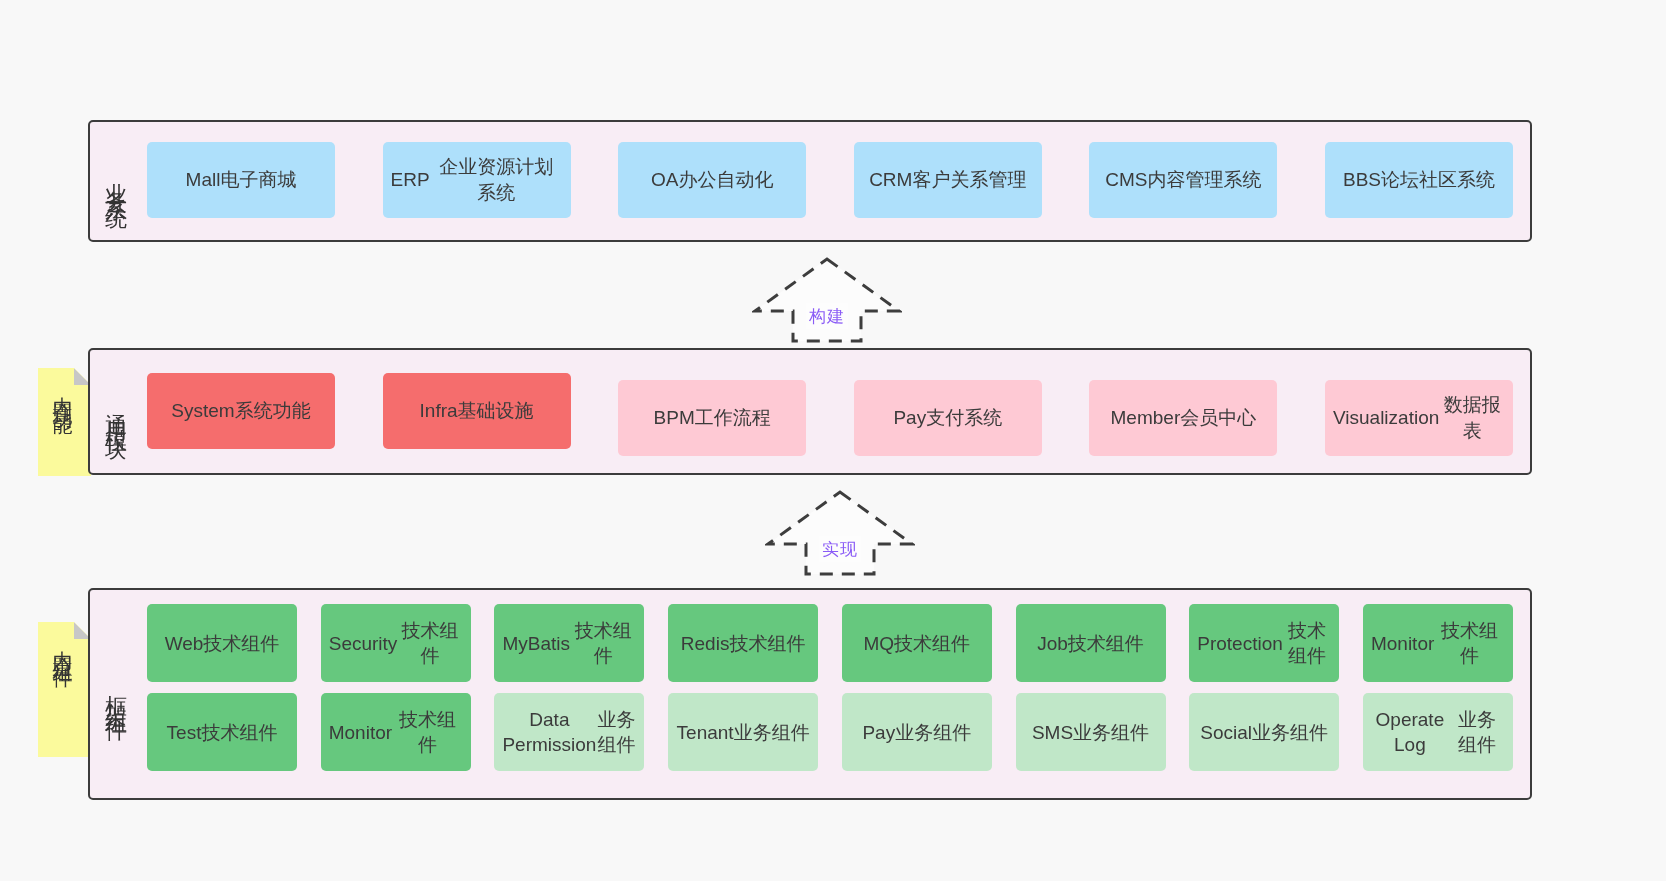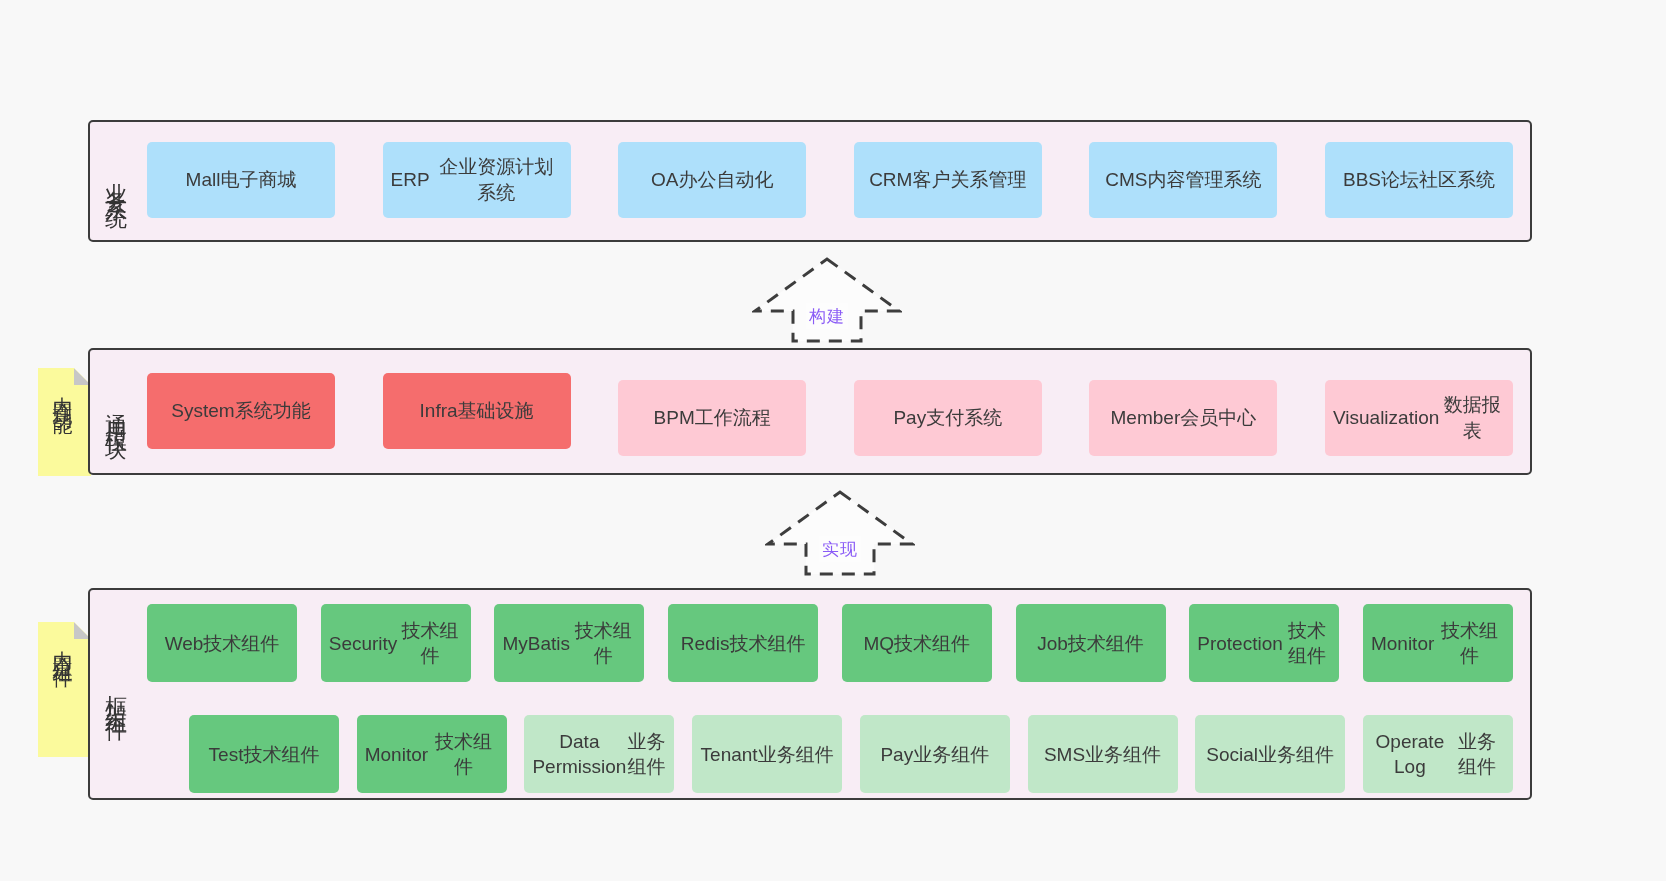--- a/index.html
+++ b/index.html
@@ -18,21 +18,21 @@
   .vlabel{
     position:absolute;left:15px;top:50%;transform:translateY(-50%);
     writing-mode:vertical-lr;text-orientation:upright;
     font-size:22px;letter-spacing:8px;color:#333;line-height:1;white-space:nowrap;
   }
   
   .boxes{position:absolute;left:57px;right:17px;display:flex;justify-content:space-between;}
   #boxes-0{top:20px;}
   #boxes-1{top:23px;}
   #boxes-2-0{top:14px;}
-  #boxes-2-1{top:125px;margin-left:42px;}
+  #boxes-2-1{top:103px;}
   .box{
     border-radius:5px;display:flex;flex-direction:row;align-items:center;justify-content:center;
     text-align:center;font-size:19px;line-height:26px;box-sizing:border-box;padding:4px 8px;
   }
   .cols-6 .box{width:188px;height:76px;}
   .cols-8 .box{width:150px;height:78px;line-height:25px;}
   .blue{background:var(--blue);}
   .red{background:var(--red);}
   .pink{background:var(--pink);margin-top:7px;}
   .green-dark{background:var(--green-dark);}

